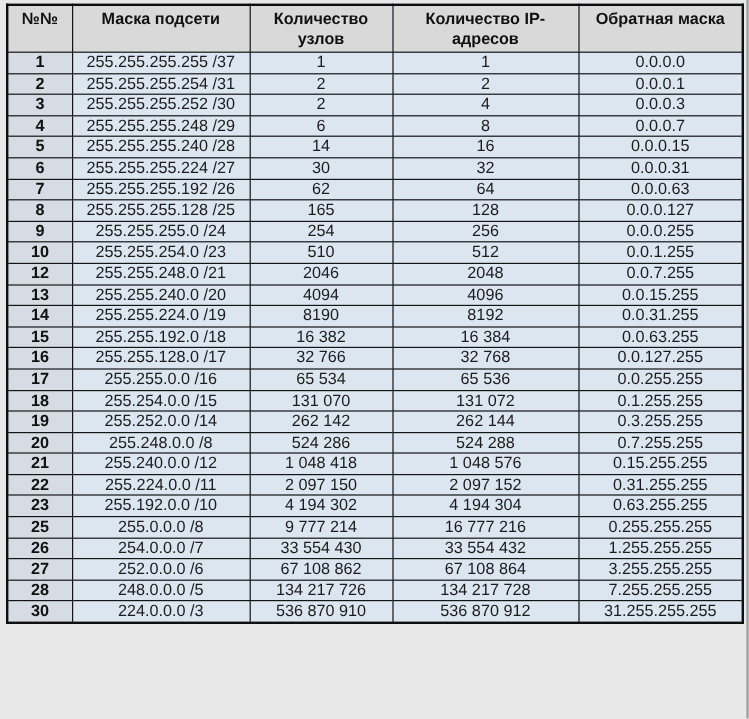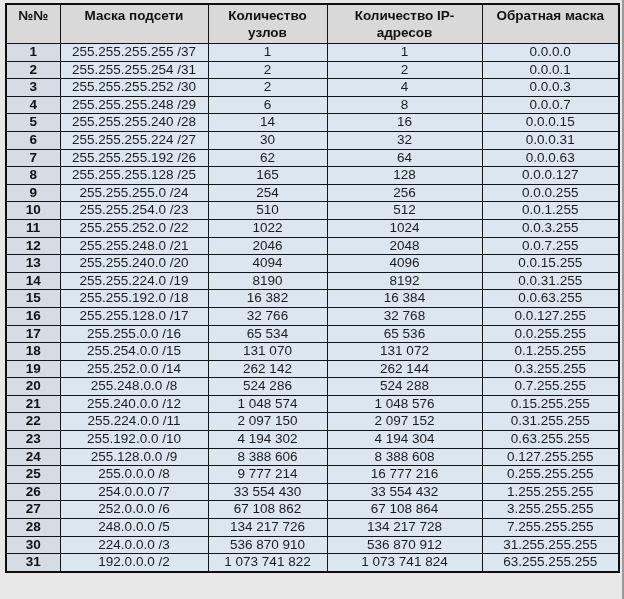--- a/index.html
+++ b/index.html
@@ -164,27 +164,20 @@
     </tr>
 
     <tr>
       <td class="c-num">10</td>
       <td>255.255.254.0 /23</td>
       <td>510</td>
       <td>512</td>
       <td>0.0.1.255</td>
     </tr>
 
-    <tr>
-      <td class="c-num">11</td>
-      <td>255.255.252.0 /22</td>
-      <td>1022</td>
-      <td>1024</td>
-      <td>0.0.3.255</td>
-    </tr>
 
     <tr>
       <td class="c-num">12</td>
       <td>255.255.248.0 /21</td>
       <td>2046</td>
       <td>2048</td>
       <td>0.0.7.255</td>
     </tr>
 
     <tr>
@@ -247,48 +240,41 @@
       <td class="c-num">20</td>
       <td>255.248.0.0 /8</td>
       <td>524 286</td>
       <td>524 288</td>
       <td>0.7.255.255</td>
     </tr>
 
     <tr>
       <td class="c-num">21</td>
       <td>255.240.0.0 /12</td>
-      <td>1 048 574</td>
+      <td>1 048 418</td>
       <td>1 048 576</td>
       <td>0.15.255.255</td>
     </tr>
 
     <tr>
       <td class="c-num">22</td>
       <td>255.224.0.0 /11</td>
       <td>2 097 150</td>
       <td>2 097 152</td>
       <td>0.31.255.255</td>
     </tr>
 
     <tr>
       <td class="c-num">23</td>
       <td>255.192.0.0 /10</td>
       <td>4 194 302</td>
       <td>4 194 304</td>
       <td>0.63.255.255</td>
     </tr>
 
-    <tr>
-      <td class="c-num">24</td>
-      <td>255.128.0.0 /9</td>
-      <td>8 388 606</td>
-      <td>8 388 608</td>
-      <td>0.127.255.255</td>
-    </tr>
 
     <tr>
       <td class="c-num">25</td>
       <td>255.0.0.0 /8</td>
       <td>9 777 214</td>
       <td>16 777 216</td>
       <td>0.255.255.255</td>
     </tr>
 
     <tr>
@@ -317,25 +303,18 @@
 
 
     <tr>
       <td class="c-num">30</td>
       <td>224.0.0.0 /3</td>
       <td>536 870 910</td>
       <td>536 870 912</td>
       <td>31.255.255.255</td>
     </tr>
 
-    <tr>
-      <td class="c-num">31</td>
-      <td>192.0.0.0 /2</td>
-      <td>1 073 741 822</td>
-      <td>1 073 741 824</td>
-      <td>63.255.255.255</td>
-    </tr>
   </tbody>
   </table>
 
   <div class="right-edge"></div>
 
 </div>
 
 </body></html>

